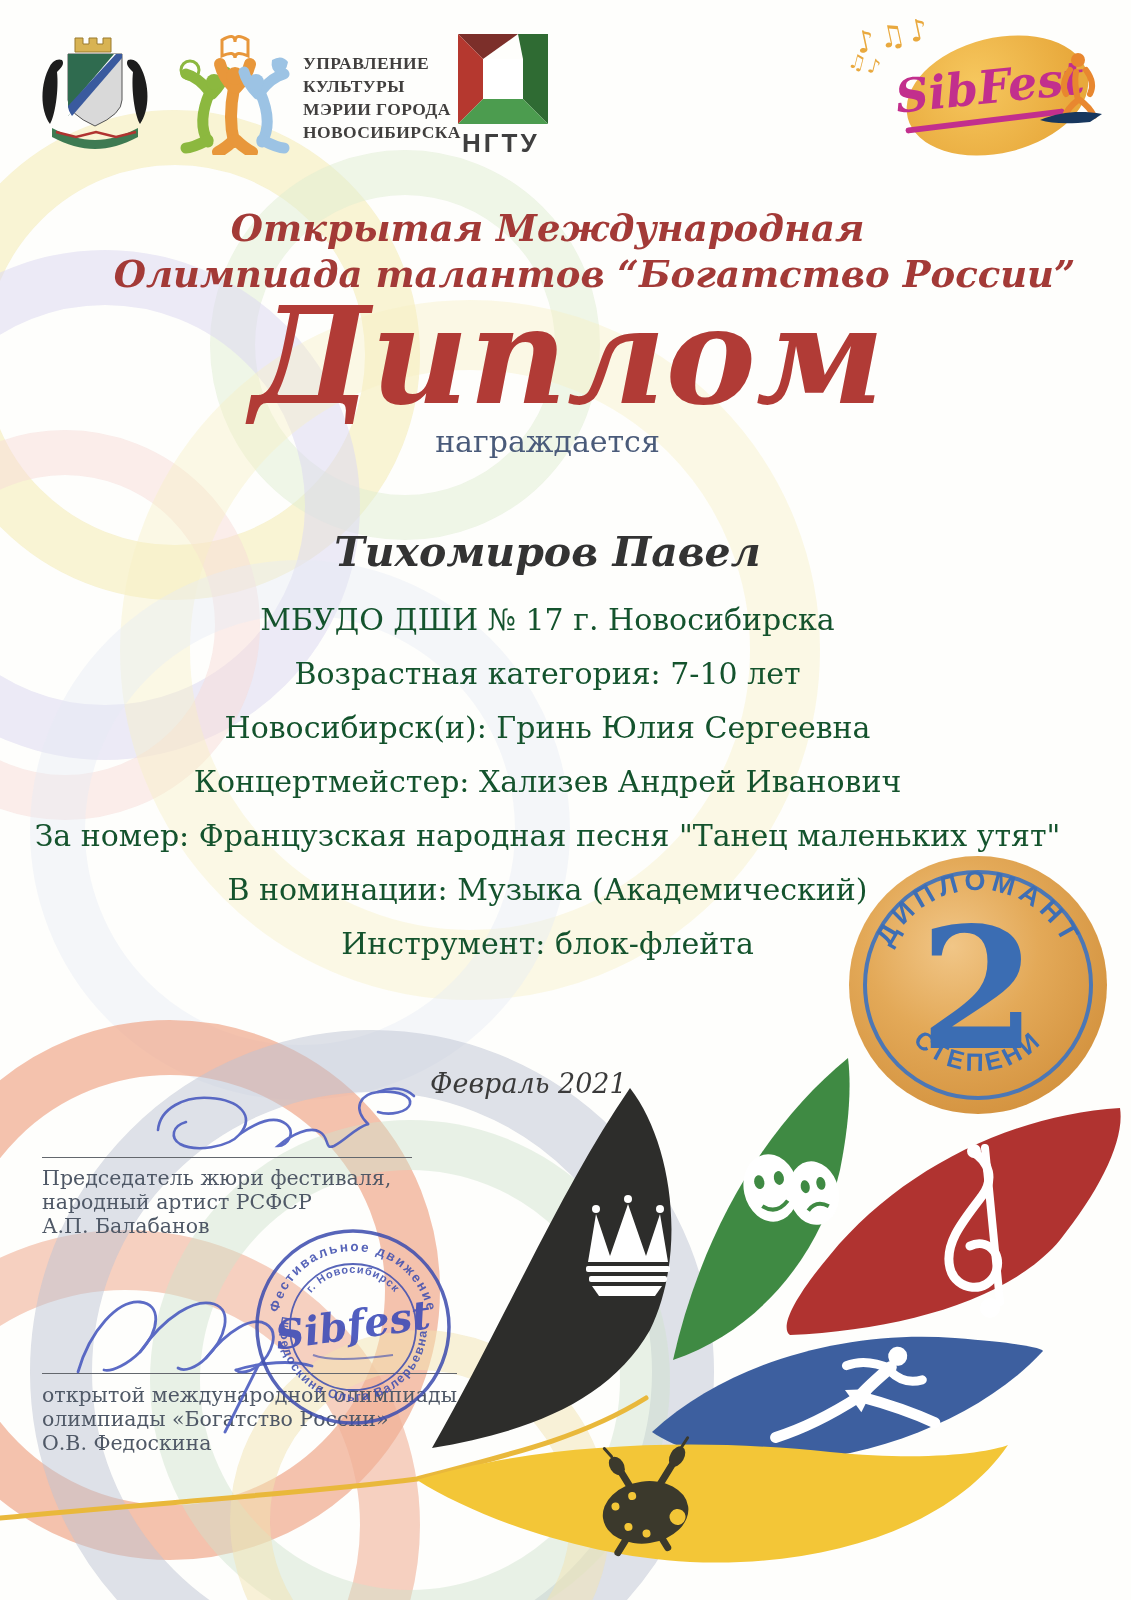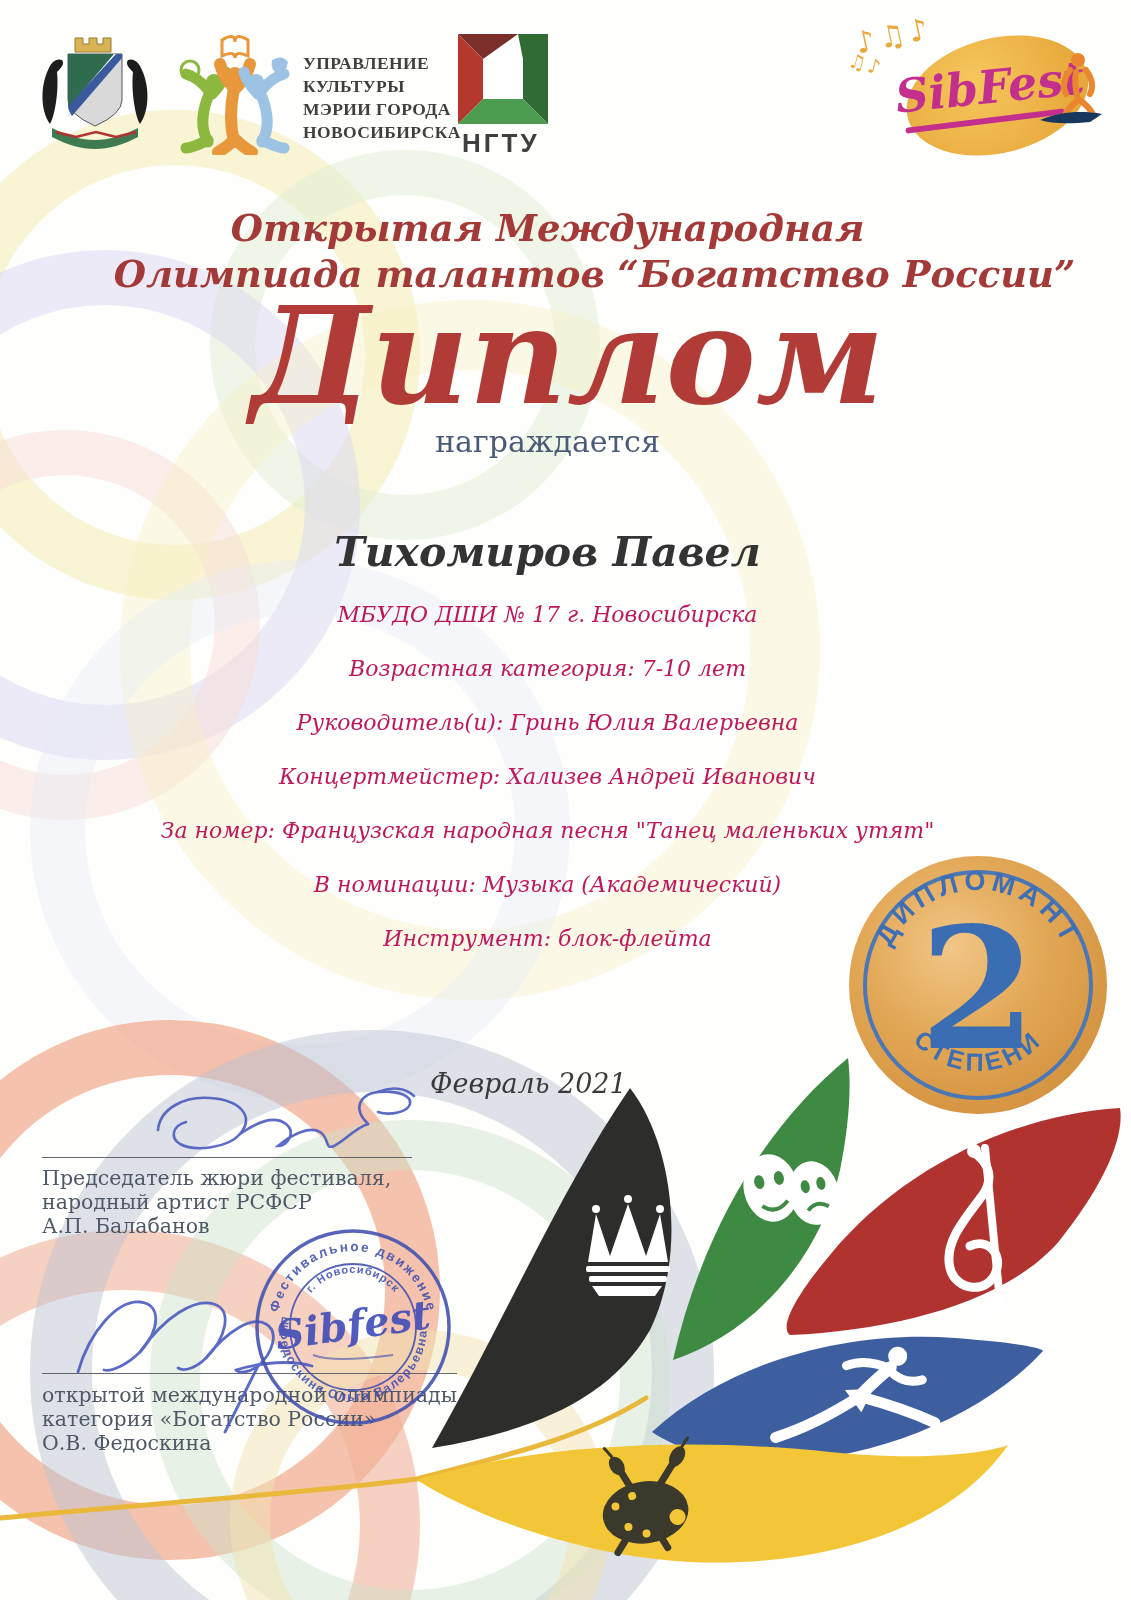--- a/index.html
+++ b/index.html
@@ -23,21 +23,21 @@
                 background:radial-gradient(circle at 40% 35%,#f6c75e,#e8a93c 75%);
                 transform:rotate(-14deg);}
   .sibfest-underline{position:absolute;left:905px;top:118px;width:160px;height:6px;
                 background:#c22f8d;border-radius:3px;transform:rotate(-7deg);}
   
   .center-line{position:absolute;left:0;width:1095px;text-align:center;}
   .t-red{font-style:italic;font-weight:bold;color:#a33a37;font-size:37px;}
   .diploma{font-style:italic;font-weight:bold;color:#b13b36;font-size:135px;line-height:1;}
   .awarded{color:#4a5b7a;font-size:30px;text-align:center;}
   .r-name{font-style:italic;font-weight:bold;color:#333;font-size:41px;}
-  .r-line{font-style:italic;color:#be185d;font-size:22px;}
+  .r-line{color:#14532d;font-size:30px;}
   .date-line{position:absolute;left:430px;top:1068px;font-style:italic;font-size:27px;color:#3a3a3a;}
   
   .sig-rule{position:absolute;height:0;border-top:1.5px solid #63676d;}
   .caption{position:absolute;font-size:20.5px;line-height:1.17;color:#4f5866;}
   svg{display:block;}
 </style>
 </head>
 <body>
 
 <div class="page">
@@ -122,38 +122,38 @@
   </svg>
 
   <div class="center-line t-red" style="top:206px;">Открытая Международная</div>
   <div class="center-line t-red" style="top:252px;padding-left:47px;">Олимпиада талантов “Богатство России”</div>
   <div class="center-line diploma" style="top:288px;margin-left:20px;">Диплом</div>
   <div class="center-line awarded" style="top:424px;">награждается</div>
 
   <div class="center-line r-name" style="top:528px;">Тихомиров Павел</div>
   <div class="center-line r-line" style="top:602px;">МБУДО ДШИ № 17 г. Новосибирска</div>
   <div class="center-line r-line" style="top:656px;">Возрастная категория: 7-10 лет</div>
-  <div class="center-line r-line" style="top:710px;">Руководитель(и): Гринь Юлия Валерьевна</div>
+  <div class="center-line r-line" style="top:710px;">Новосибирск(и): Гринь Юлия Сергеевна</div>
   <div class="center-line r-line" style="top:764px;">Концертмейстер: Хализев Андрей Иванович</div>
   <div class="center-line r-line" style="top:818px;">За номер: Французская народная песня "Танец маленьких утят"</div>
   <div class="center-line r-line" style="top:872px;">В номинации: Музыка (Академический)</div>
   <div class="center-line r-line" style="top:926px;">Инструмент: блок-флейта</div>
 
   <div class="date-line">Февраль 2021</div>
 
   <div class="sig-rule" style="left:42px;top:1157px;width:370px;"></div>
   <div class="caption" style="left:42px;top:1166px;">
     <div>Председатель жюри фестиваля,</div>
     <div>народный артист РСФСР</div>
     <div>А.П. Балабанов</div>
   </div>
   <div class="sig-rule" style="left:42px;top:1373px;width:415px;"></div>
   <div class="caption" style="left:42px;top:1383px;">
     <div>открытой международной олимпиады</div>
-    <div>категория «Богатство России»</div>
+    <div>олимпиады «Богатство России»</div>
     <div>О.В. Федоскина</div>
   </div>
 
   <svg class="abs" style="left:0;top:0;pointer-events:none;" width="1131" height="1600" viewBox="0 0 1131 1600">
 
     <path d="M0,1518 C140,1504 300,1494 417,1479 M417,1479 C520,1452 585,1436 646,1398" stroke="#e9b83b" stroke-width="5" fill="none" stroke-linecap="round"></path>
 
     <g>
       <path d="M630,1088 C560,1190 505,1320 432,1448 C530,1432 610,1400 650,1330 C688,1252 672,1142 630,1088 Z" fill="#2d2d2b"></path>
     </g>

